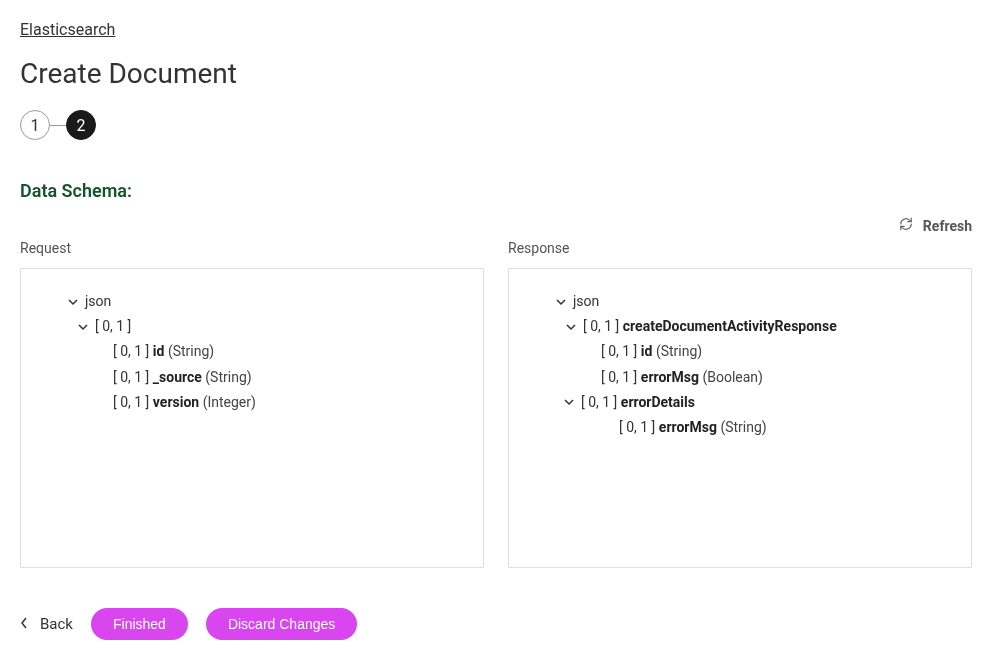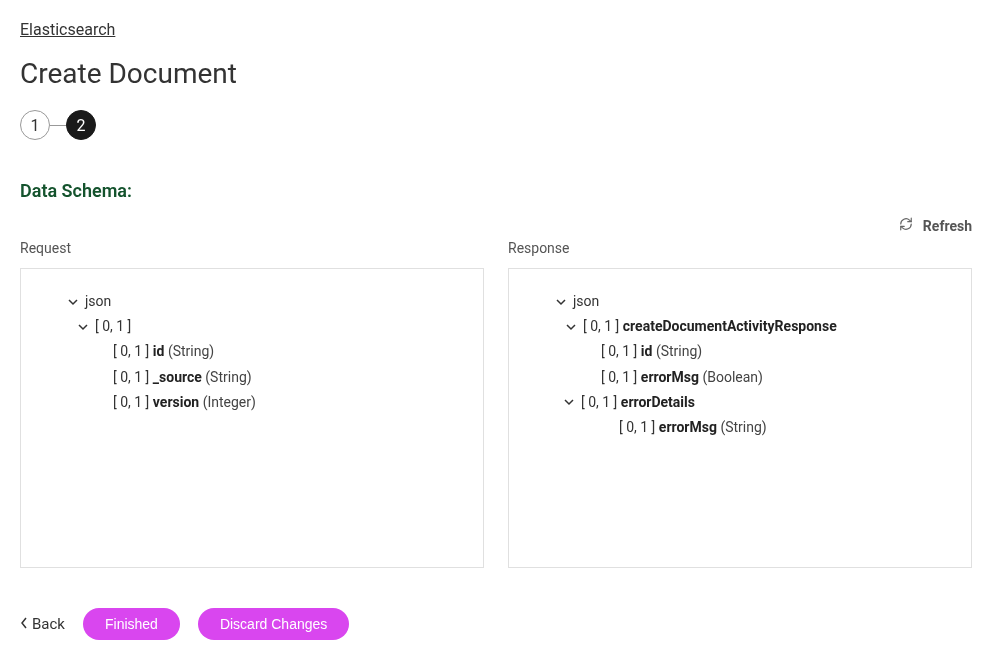--- a/index.html
+++ b/index.html
@@ -134,21 +134,21 @@
     }
     .footer-buttons {
       display: flex;
       align-items: center;
       gap: 18px;
       margin-top: 40px;
     }
     .back-link {
       display: flex;
       align-items: center;
-      gap: 4px;
+      gap: 12px;
       color: #333;
       font-size: 15px;
       cursor: pointer;
     }
     .btn {
       border: none;
       border-radius: 18px;
       padding: 8px 22px;
       font-size: 14px;
       cursor: pointer;

